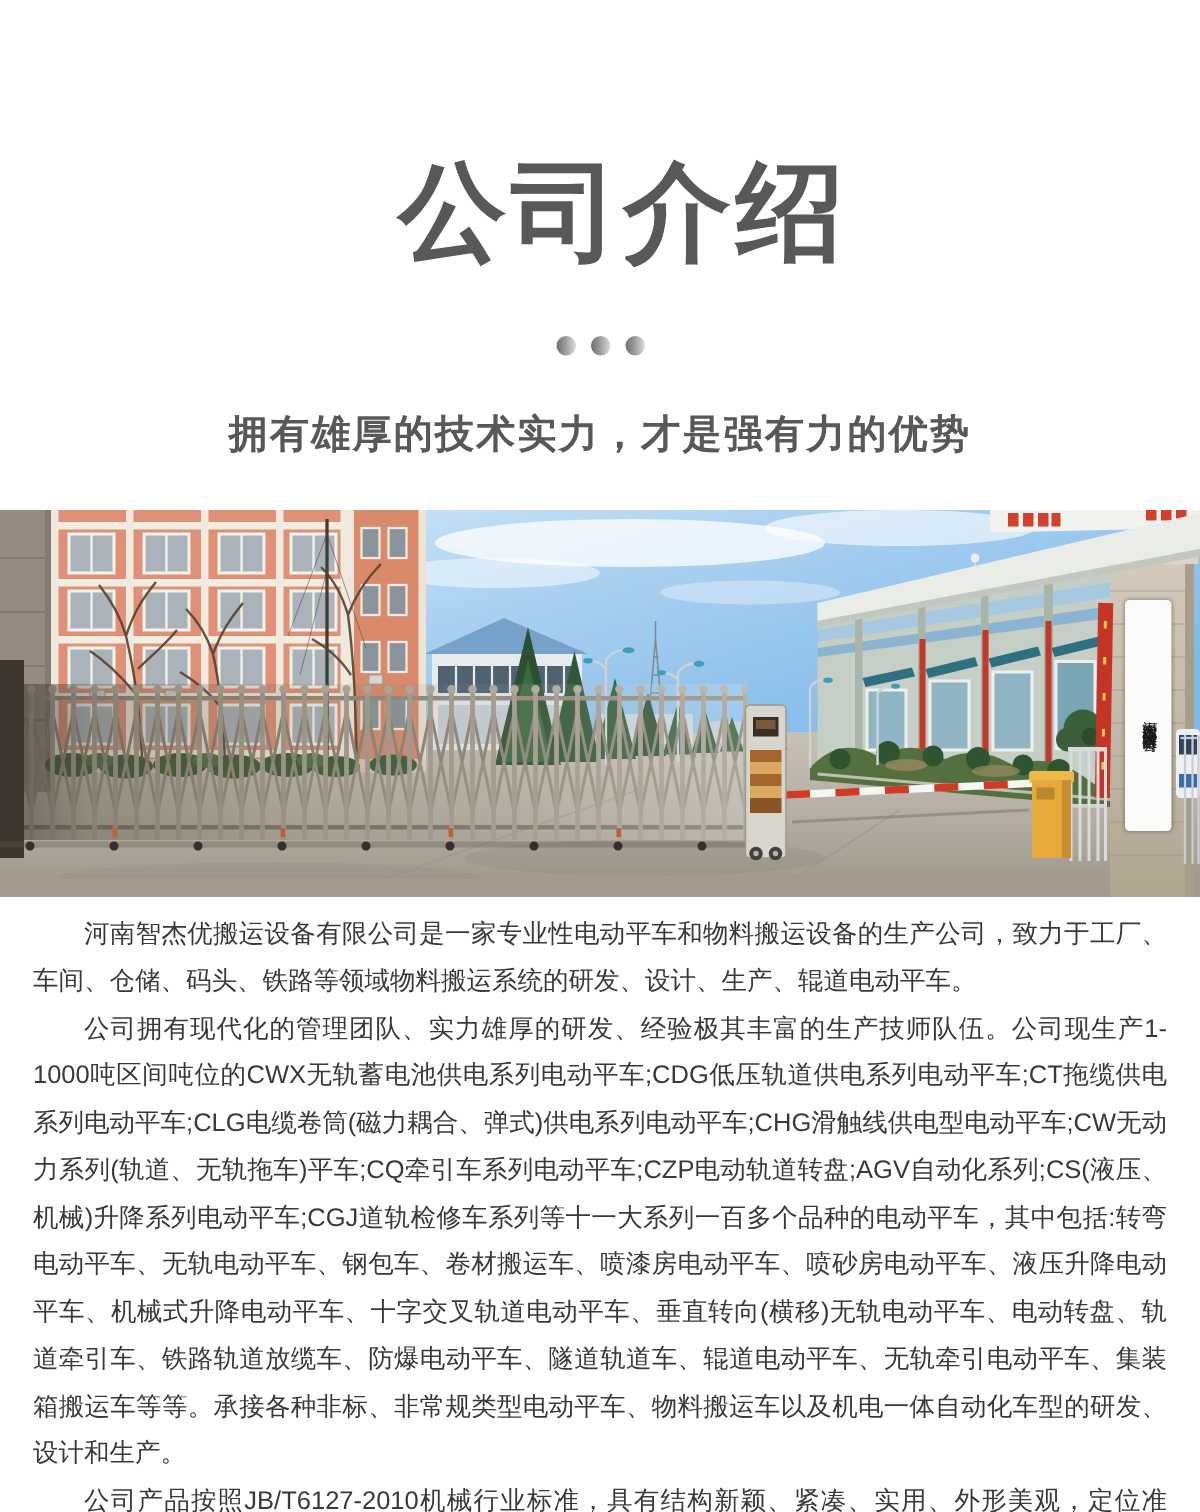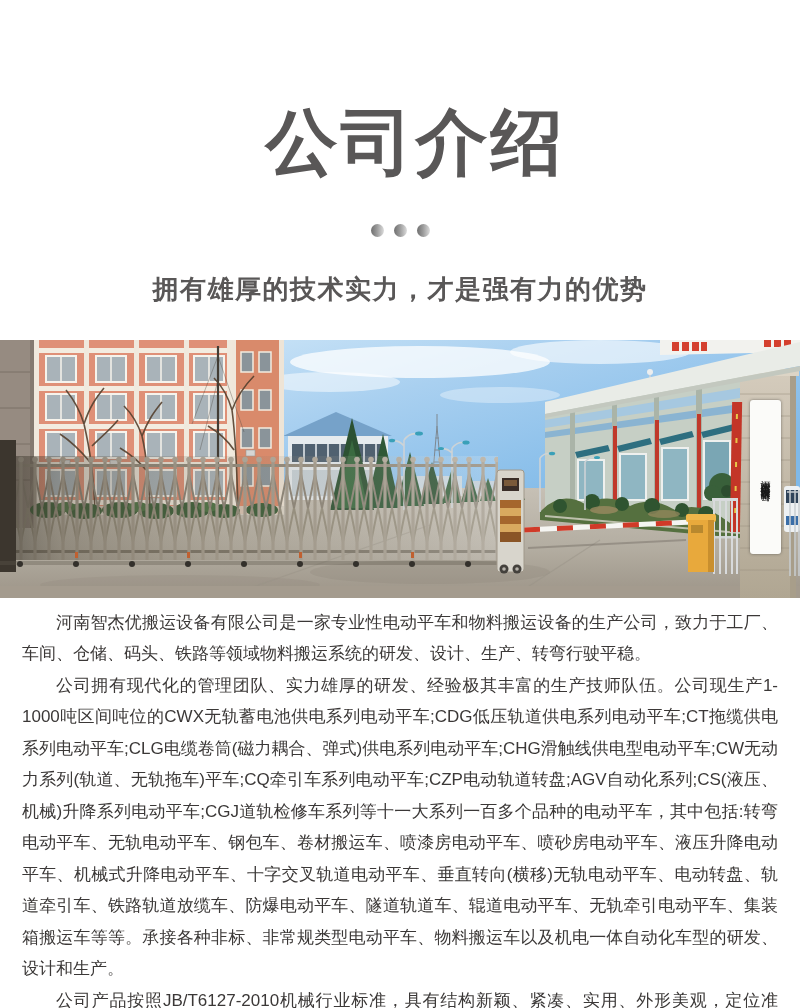--- a/index.html
+++ b/index.html
@@ -388,18 +388,18 @@
         <circle cx="504" cy="229" r="4.5" fill="#44413c"></circle>
           <circle cx="517" cy="229" r="4.5" fill="#44413c"></circle>
         <circle cx="504" cy="229" r="1.8" fill="#b8b4ac"></circle>
           <circle cx="517" cy="229" r="1.8" fill="#b8b4ac"></circle>
       </g>
     </svg>
     <div class="gate-sign">河南智杰优搬运设备有限公司</div>
   </figure>
 
   <article class="article">
-    <p>河南智杰优搬运设备有限公司是一家专业性电动平车和物料搬运设备的生产公司，致力于工厂、车间、仓储、码头、铁路等领域物料搬运系统的研发、设计、生产、转弯行驶平稳。</p>
+    <p>河南智杰优搬运设备有限公司是一家专业性电动平车和物料搬运设备的生产公司，致力于工厂、车间、仓储、码头、铁路等领域物料搬运系统的研发、设计、生产、辊道电动平车。</p>
     <p>公司拥有现代化的管理团队、实力雄厚的研发、经验极其丰富的生产技师队伍。公司现生产1-1000吨区间吨位的CWX无轨蓄电池供电系列电动平车;CDG低压轨道供电系列电动平车;CT拖缆供电系列电动平车;CLG电缆卷筒(磁力耦合、弹式)供电系列电动平车;CHG滑触线供电型电动平车;CW无动力系列(轨道、无轨拖车)平车;CQ牵引车系列电动平车;CZP电动轨道转盘;AGV自动化系列;CS(液压、机械)升降系列电动平车;CGJ道轨检修车系列等十一大系列一百多个品种的电动平车，其中包括:转弯电动平车、无轨电动平车、钢包车、卷材搬运车、喷漆房电动平车、喷砂房电动平车、液压升降电动平车、机械式升降电动平车、十字交叉轨道电动平车、垂直转向(横移)无轨电动平车、电动转盘、轨道牵引车、铁路轨道放缆车、防爆电动平车、隧道轨道车、辊道电动平车、无轨牵引电动平车、集装箱搬运车等等。承接各种非标、非常规类型电动平车、物料搬运车以及机电一体自动化车型的研发、设计和生产。</p>
     <p>公司产品按照JB/T6127-2010机械行业标准，具有结构新颖、紧凑、实用、外形美观，定位准确，操作简单、方便，转弯行驶平稳，爬坡能力强，行驶距离远，噪音低，易维护，可进行有线或无线操作等优点。</p>
   </article>
 
 </div>
 
 </body></html>

